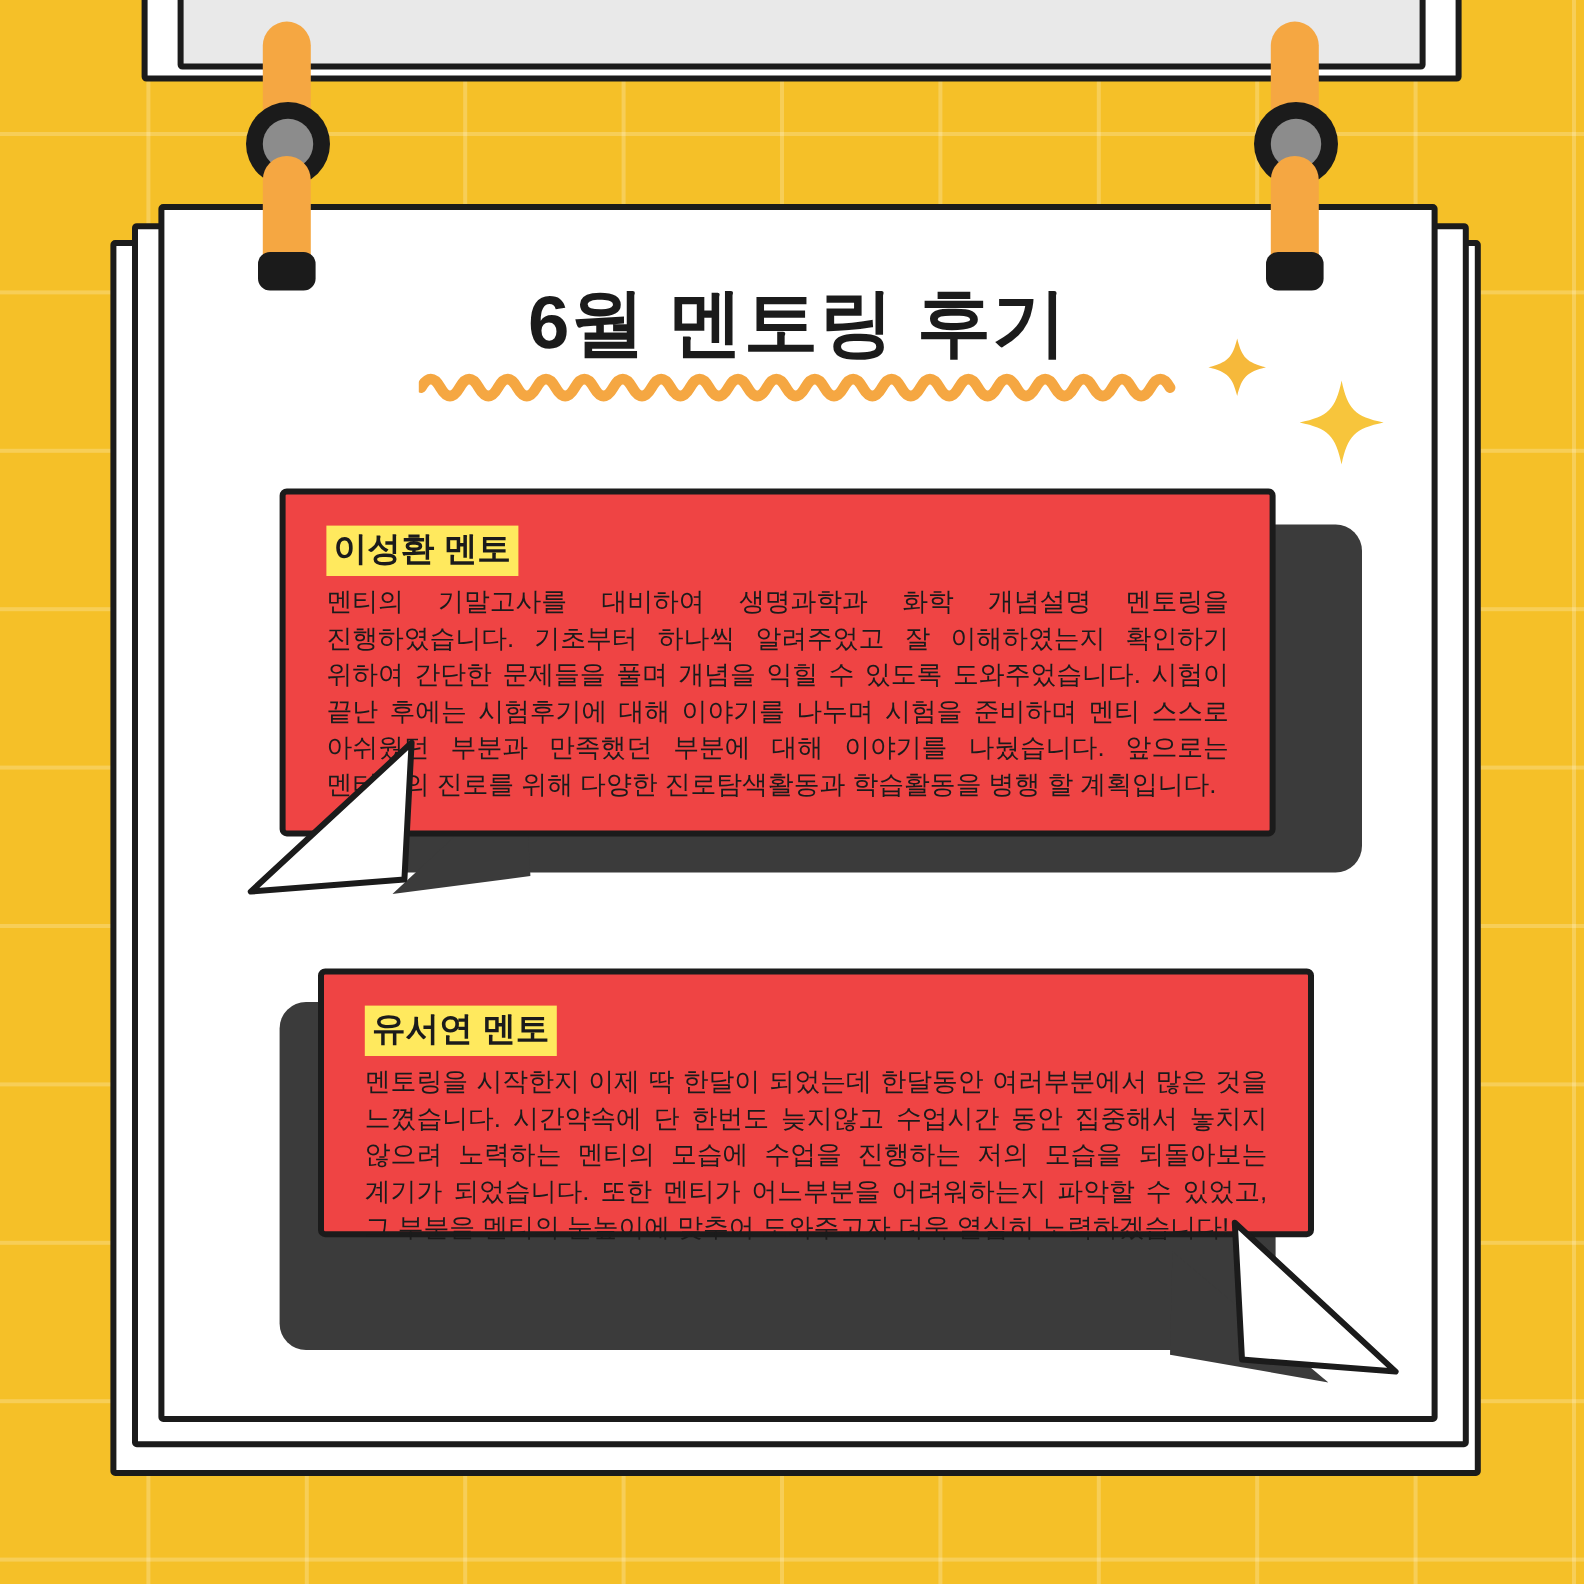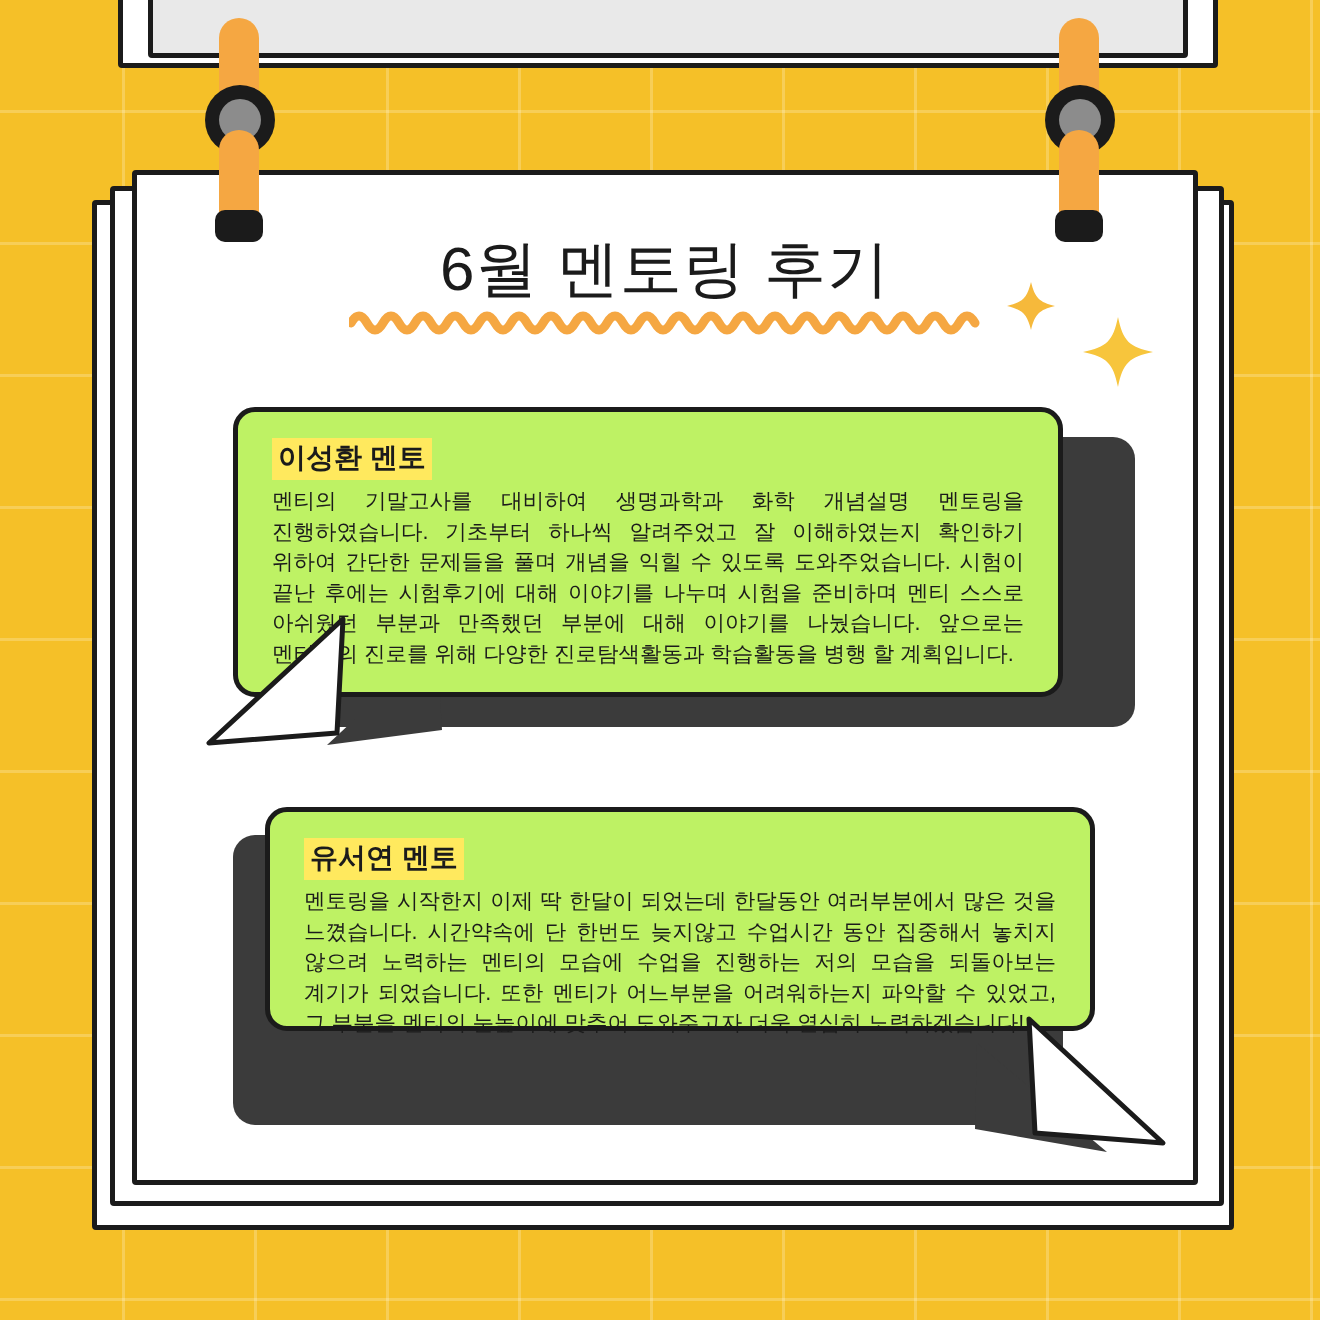--- a/index.html
+++ b/index.html
@@ -139,21 +139,21 @@
   }
 
   
   .title {
     position: absolute;
     left: 0;
     top: 52px;
     width: 100%;
     text-align: center;
     font-size: 62px;
-    font-weight: normal;
+    font-weight: bold;
     letter-spacing: 1px;
     color: #1b1b1b;
   }
   .squiggle {
     position: absolute;
     left: 212px;
     top: 132px;
     width: 632px;
     height: 28px;
   }
@@ -167,23 +167,23 @@
   .card {
     position: absolute;
   }
   .card-shadow {
     position: absolute;
     background: #3b3b3b;
     border-radius: 22px;
   }
   .card-body {
     position: absolute;
-    background: #bef264;
-    border: 5px solid #1b1b1b;
-    border-radius: 22px;
+    background: #ef4444;
+    border: 5px solid #1b1b1b;
+    border-radius: 6px;
     box-sizing: border-box;
     padding: 26px 34px 20px 34px;
   }
 
   .name {
     display: inline-block;
     background: #ffe95e;
     font-size: 28px;
     font-weight: bold;
     color: #1b1b1b;

